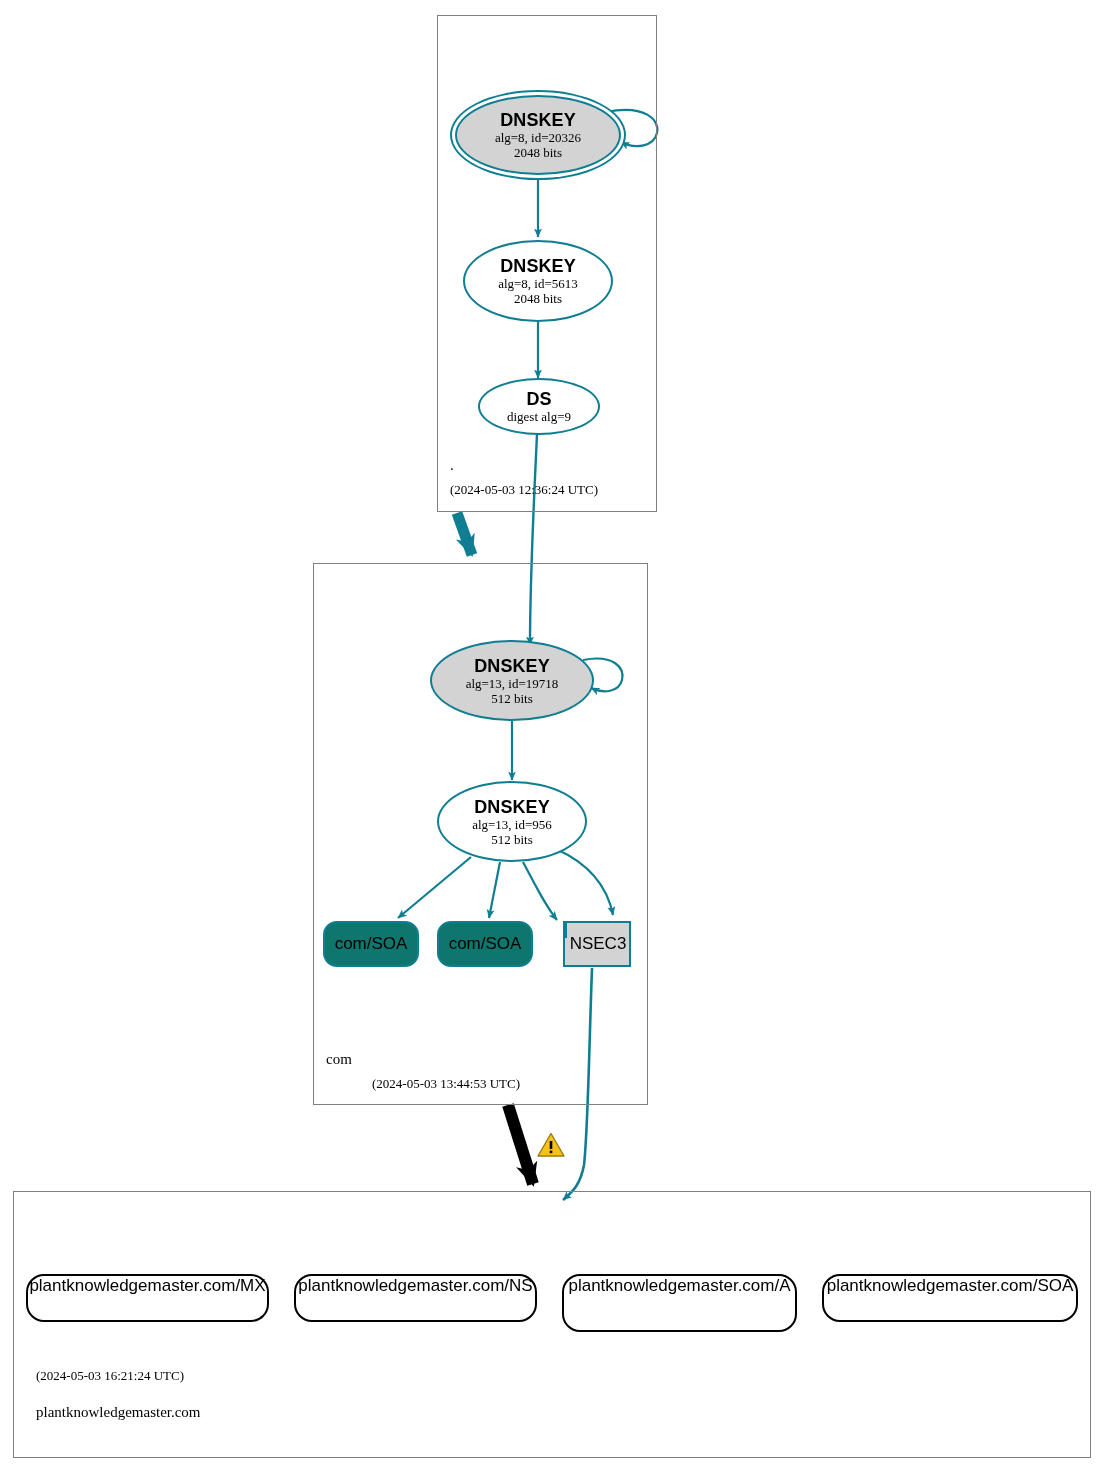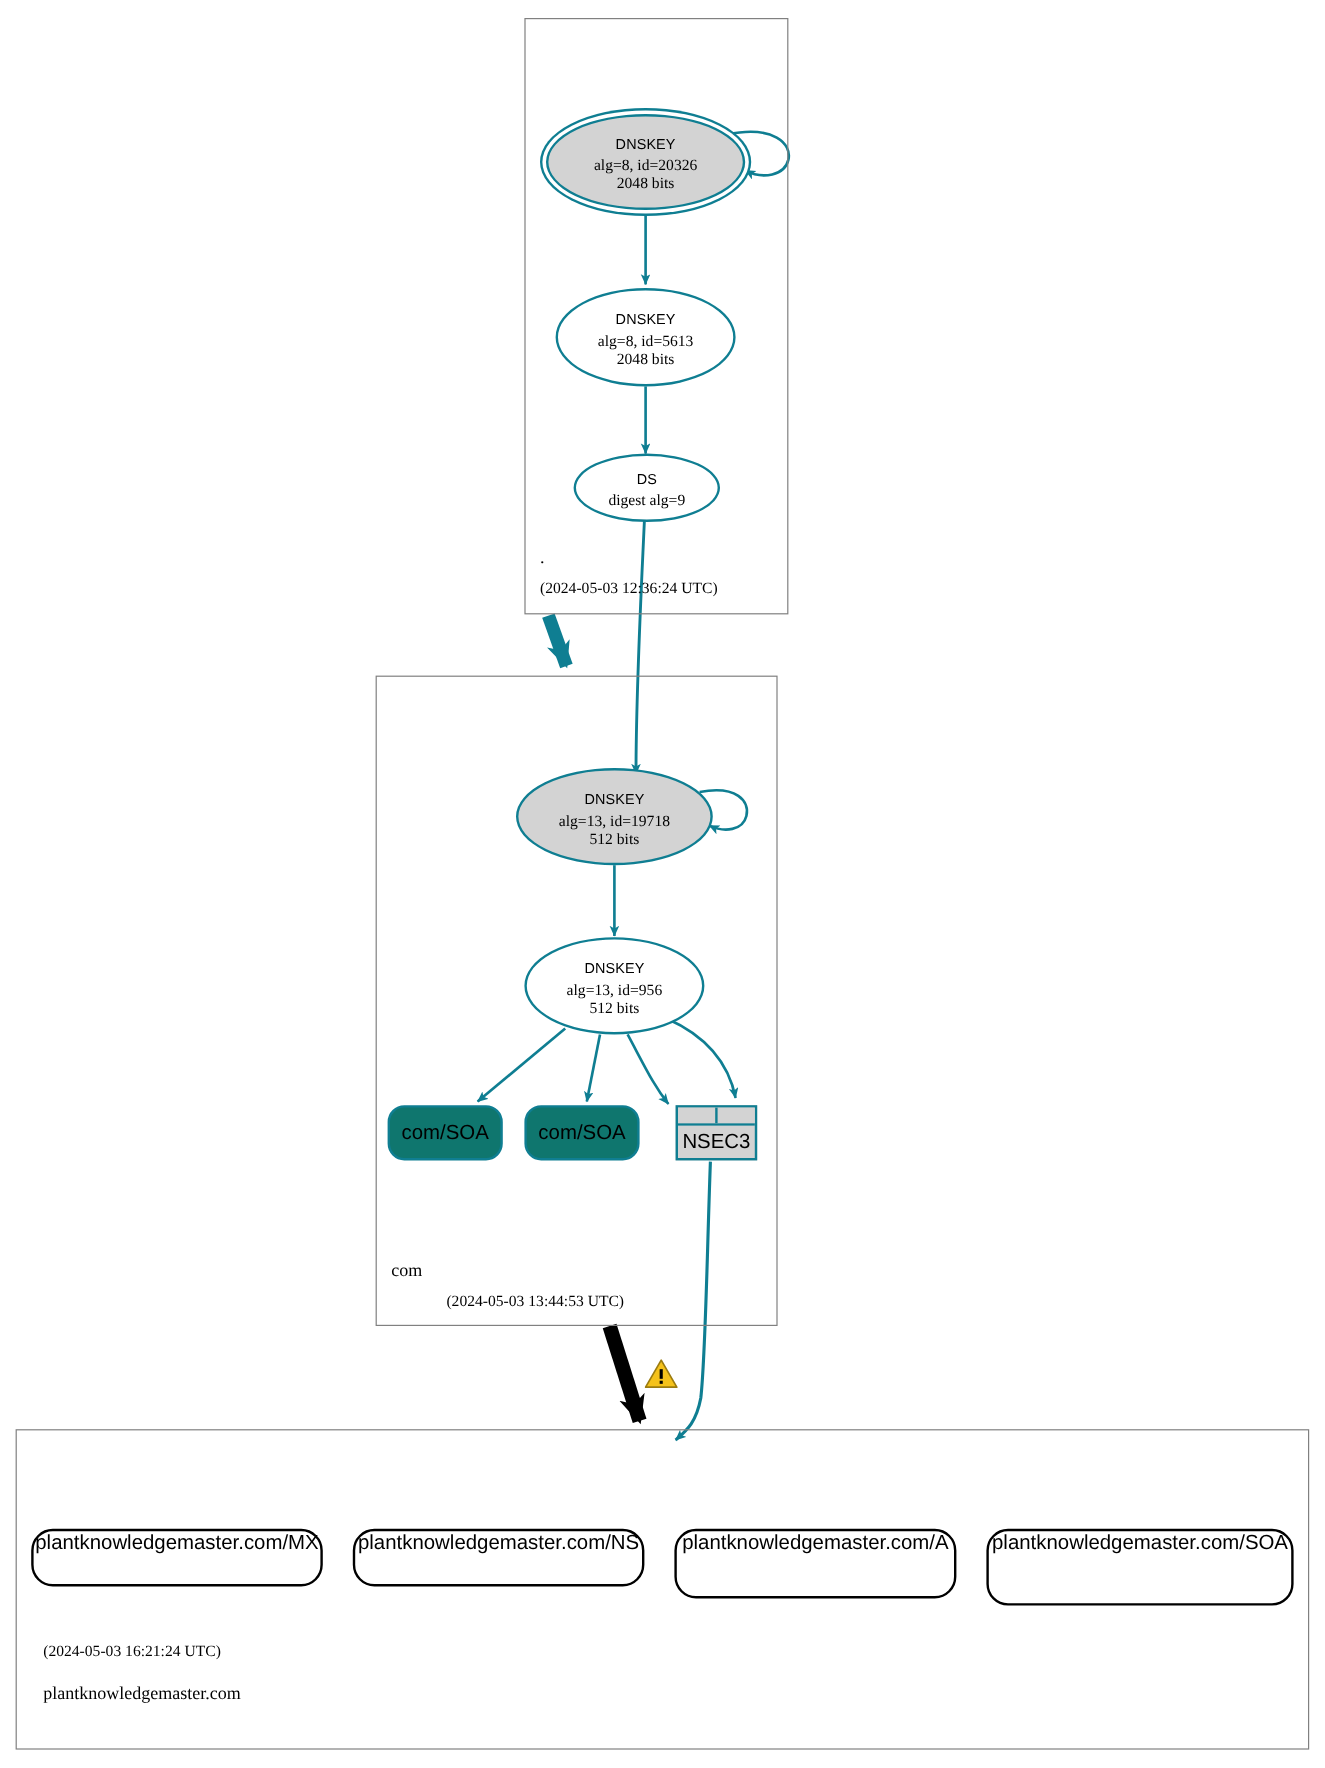--- a/index.html
+++ b/index.html
@@ -57,23 +57,24 @@
     background: #ffffff;
   }
   .ellipse-node.filled {
     background: #d3d3d3;
   }
   .ellipse-node.sep {
     box-shadow: 0 0 0 3px #ffffff, 0 0 0 5px #0f7e92;
   }
   .node-title {
     font-family: "Liberation Sans", sans-serif;
-    font-size: 12px;
+    font-size: 18px;
     line-height: 20px;
     letter-spacing: 0.1px;
+    font-weight: bold;
   }
   .node-sub {
     font-family: "Liberation Serif", serif;
     font-size: 13px;
     line-height: 15px;
   }
   .rrset-node {
     border: 2px solid #0f7e92;
     border-radius: 14px;
     background: #0f766e;
@@ -92,21 +93,21 @@
     font-size: 17px;
     color: #000000;
     white-space: nowrap;
   }
   .nsec-node {
     position: absolute;
     box-sizing: border-box;
     border: 2px solid #0f7e92;
     background: #d3d3d3;
     display: flex;
-    flex-direction: column;
+    flex-direction: row;
   }
   .nsec-head {
     display: flex;
     height: 13px;
     border-bottom: 2px solid #0f7e92;
   }
   .nsec-head > div {
     flex: 1;
     background: #d3d3d3;
   }
@@ -268,15 +269,15 @@
 </div>
 
 <div class="leaf-node" style="left:294px; top:1274px; width:243px; height:48px;">
   <span>plantknowledgemaster.com/NS</span>
 </div>
 
 <div class="leaf-node" style="left:562px; top:1274px; width:235px; height:58px;">
   <span>plantknowledgemaster.com/A</span>
 </div>
 
-<div class="leaf-node" style="left:822px; top:1274px; width:256px; height:64px;">
+<div class="leaf-node" style="left:822px; top:1274px; width:256px; height:48px;">
   <span>plantknowledgemaster.com/SOA</span>
 </div>
 
 </body></html>

